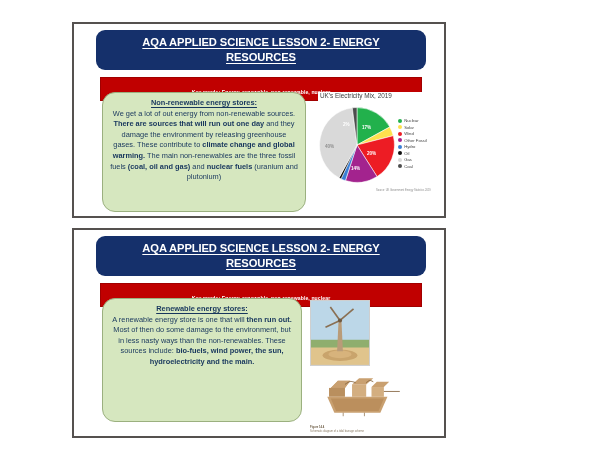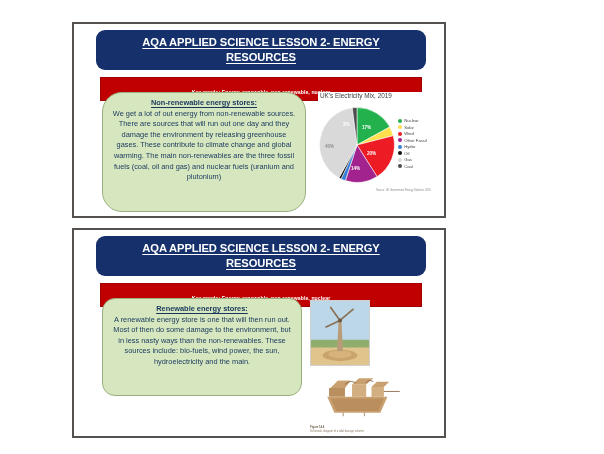--- a/index.html
+++ b/index.html
@@ -97,21 +97,21 @@
     font-size: 7.4px;
     line-height: 10.6px;
     text-align: center;
     color: #17365d;
   }
   .gt-head {
     font-weight: bold;
     text-decoration: underline;
     text-underline-offset: 1.5px;
   }
-  .gt-b { font-weight: normal; }
+  .gt-b { font-weight: bold; }
 
   
   .chart-block {
     position: absolute;
     background: #ffffff;
   }
   .chart-title {
     position: absolute;
     left: 2px;
     top: 0px;
@@ -209,21 +209,21 @@
 
       <div class="title-banner">
         <span class="title-text">AQA APPLIED SCIENCE LESSON 2- ENERGY</span>
         <span class="title-text">RESOURCES</span>
       </div>
 
       <div class="keywords-bar" style="top:53px;">
         <span class="keywords-text">Key words: Energy, renewable, non-renewable, nuclear</span>
       </div>
 
-      <div class="green-box" style="left:28px; top:68px; width:204px; height:120px;border-radius:20px;">
+      <div class="green-box" style="left:28px; top:68px; width:204px; height:120px;">
         <span class="green-text">
           <span class="gt-head">Non-renewable energy stores:</span><br>
           <span><span>We get a lot of out energy from non-renewable sources. </span><span class="gt-b">There are sources that will run out one day</span><span> and they damage the environment by releasing greenhouse gases. These contribute to </span><span class="gt-b">climate change and global warming.</span><span> The main non-renewables are the three fossil fuels </span><span class="gt-b">(coal, oil and gas)</span><span> and </span><span class="gt-b">nuclear fuels</span><span> (uranium and plutonium)</span></span>
         </span>
       </div>
 
       <div class="chart-block" style="left:244px; top:68px; width:124px; height:112px;">
         <span class="chart-title">UK's Electricity Mix, 2019</span>
         <div class="pie-wrap">
           <svg viewBox="0 0 100 100" width="78" height="78">
@@ -291,21 +291,21 @@
 
       <div class="title-banner">
         <span class="title-text">AQA APPLIED SCIENCE LESSON 2- ENERGY</span>
         <span class="title-text">RESOURCES</span>
       </div>
 
       <div class="keywords-bar" style="top:53px;">
         <span class="keywords-text">Key words: Energy, renewable, non-renewable, nuclear</span>
       </div>
 
-      <div class="green-box" style="left:28px; top:68px; width:200px; height:98px;">
+      <div class="green-box" style="left:28px; top:68px; width:200px; height:124px;">
         <span class="green-text">
           <span class="gt-head">Renewable energy stores:</span><br>
           <span><span>A renewable energy store is one that will </span><span class="gt-b">then run out.</span><span> Most of then do some damage to the environment, but in less nasty ways than the non-renewables. These sources include: </span><span class="gt-b">bio-fuels, wind power, the sun, hydroelectricity and the main.</span></span>
         </span>
       </div>
 
       <div class="turbine-photo" style="left:236px; top:70px; width:60px; height:66px;">
         <svg viewBox="0 0 60 66" width="58" height="64">
           <rect x="0" y="0" width="60" height="44" fill="#bcd7e8"></rect>
           <rect x="0" y="40" width="60" height="10" fill="#8fae6e"></rect>

